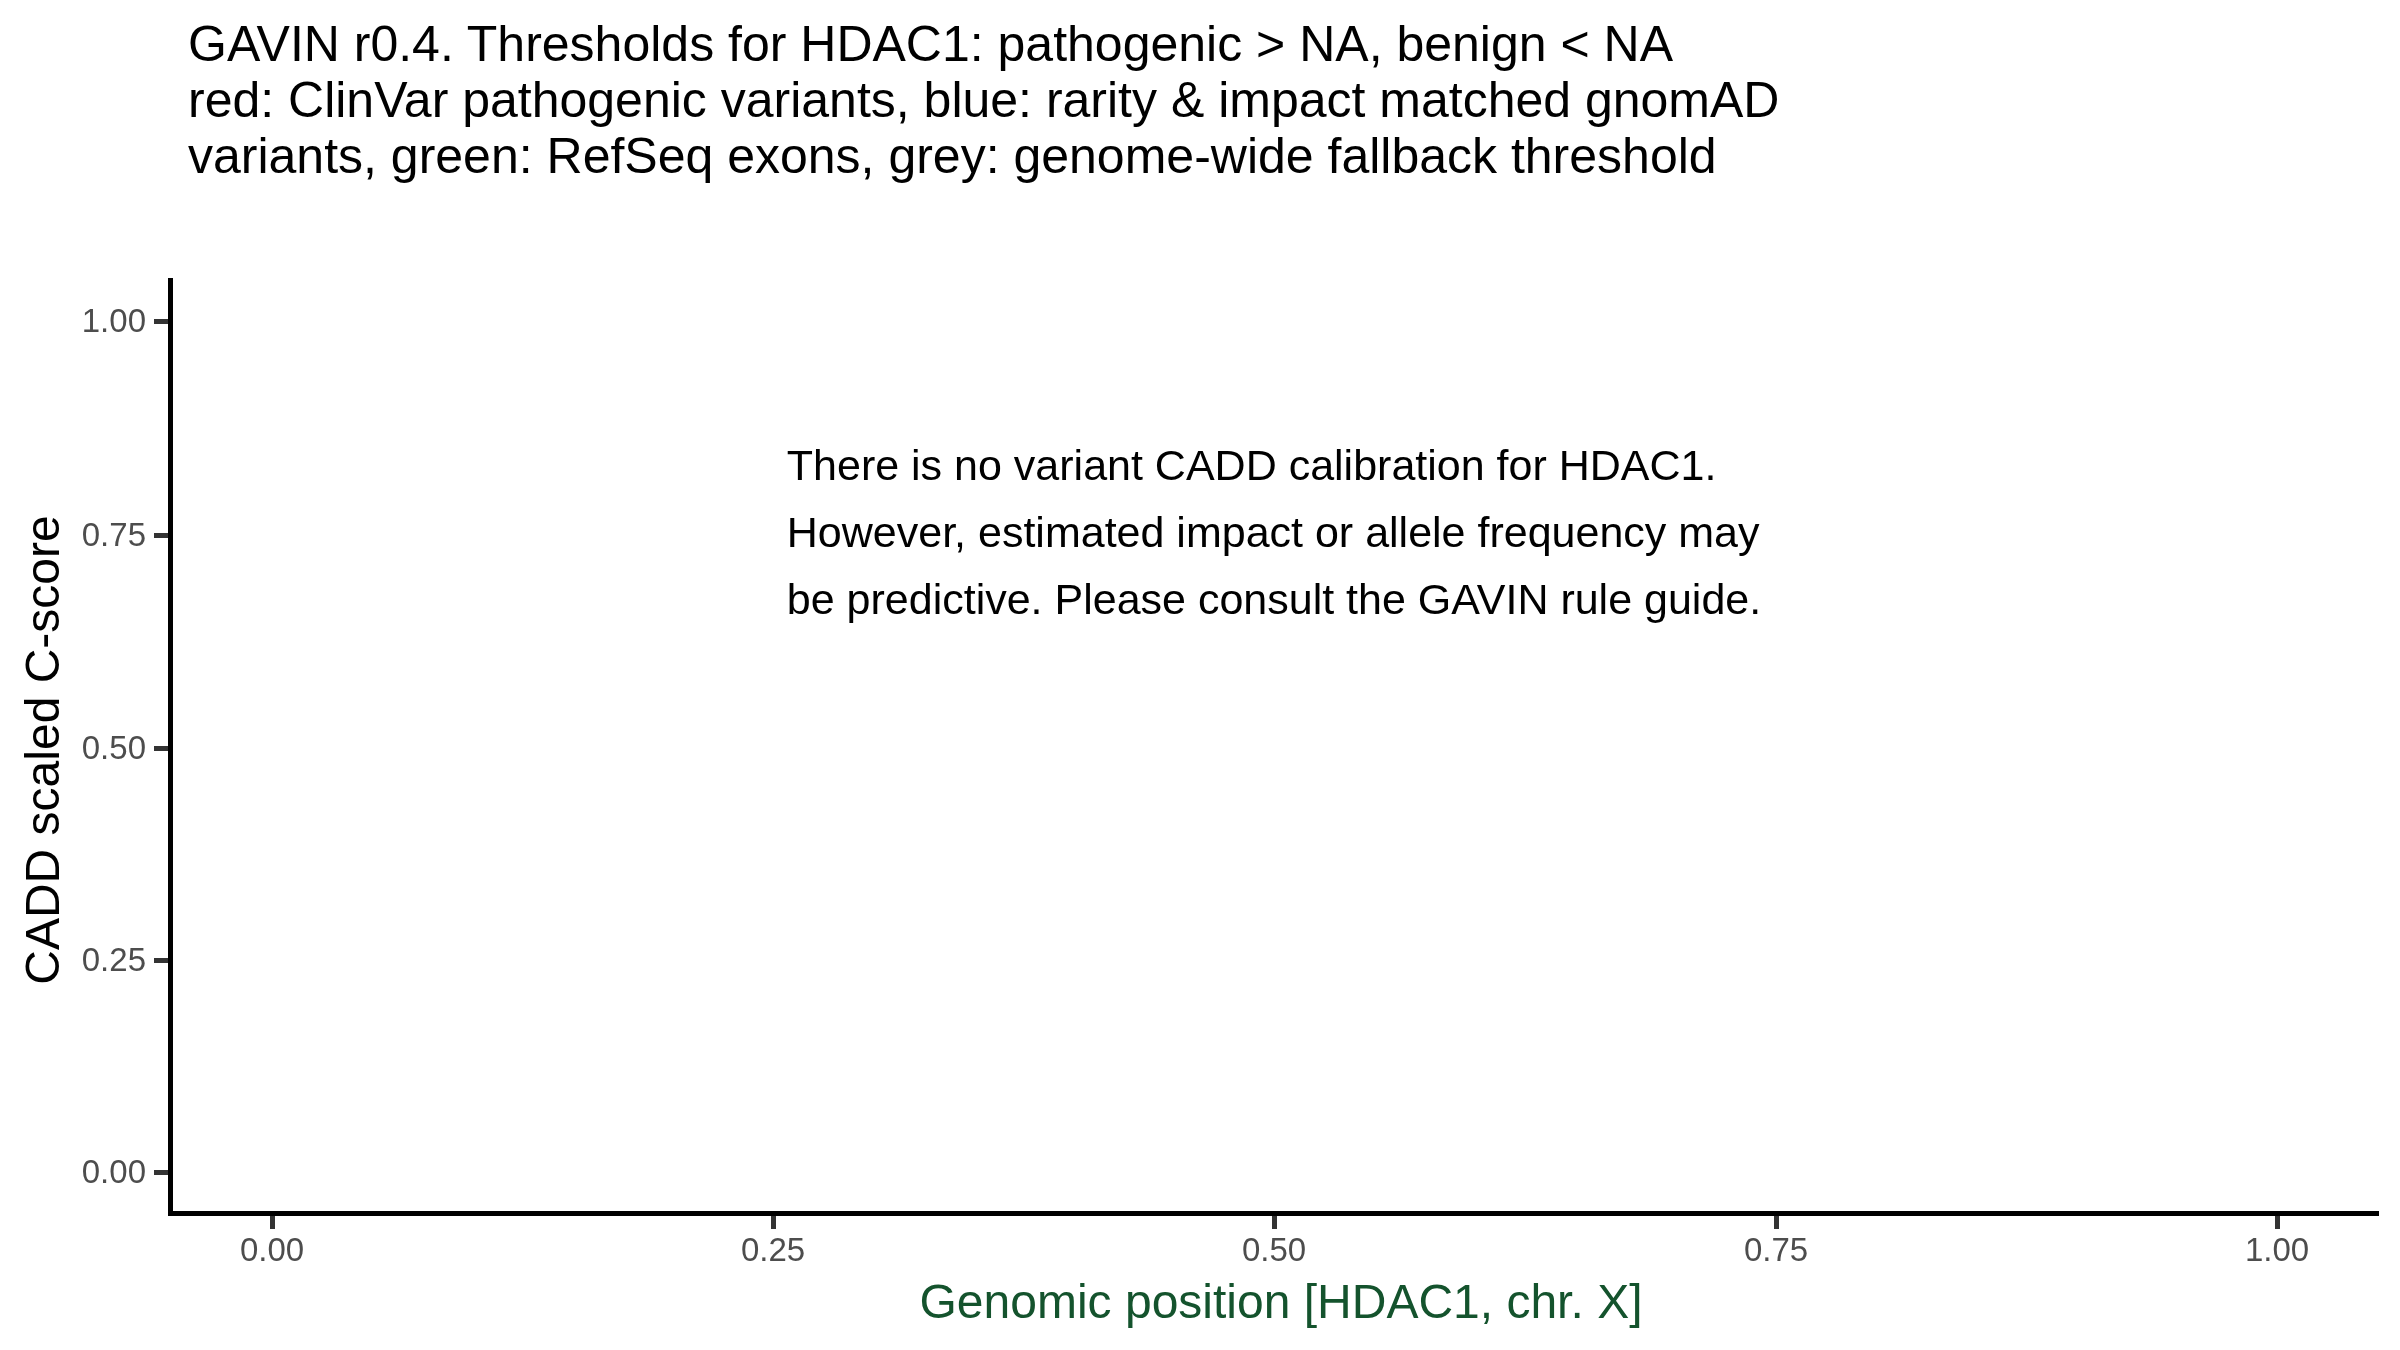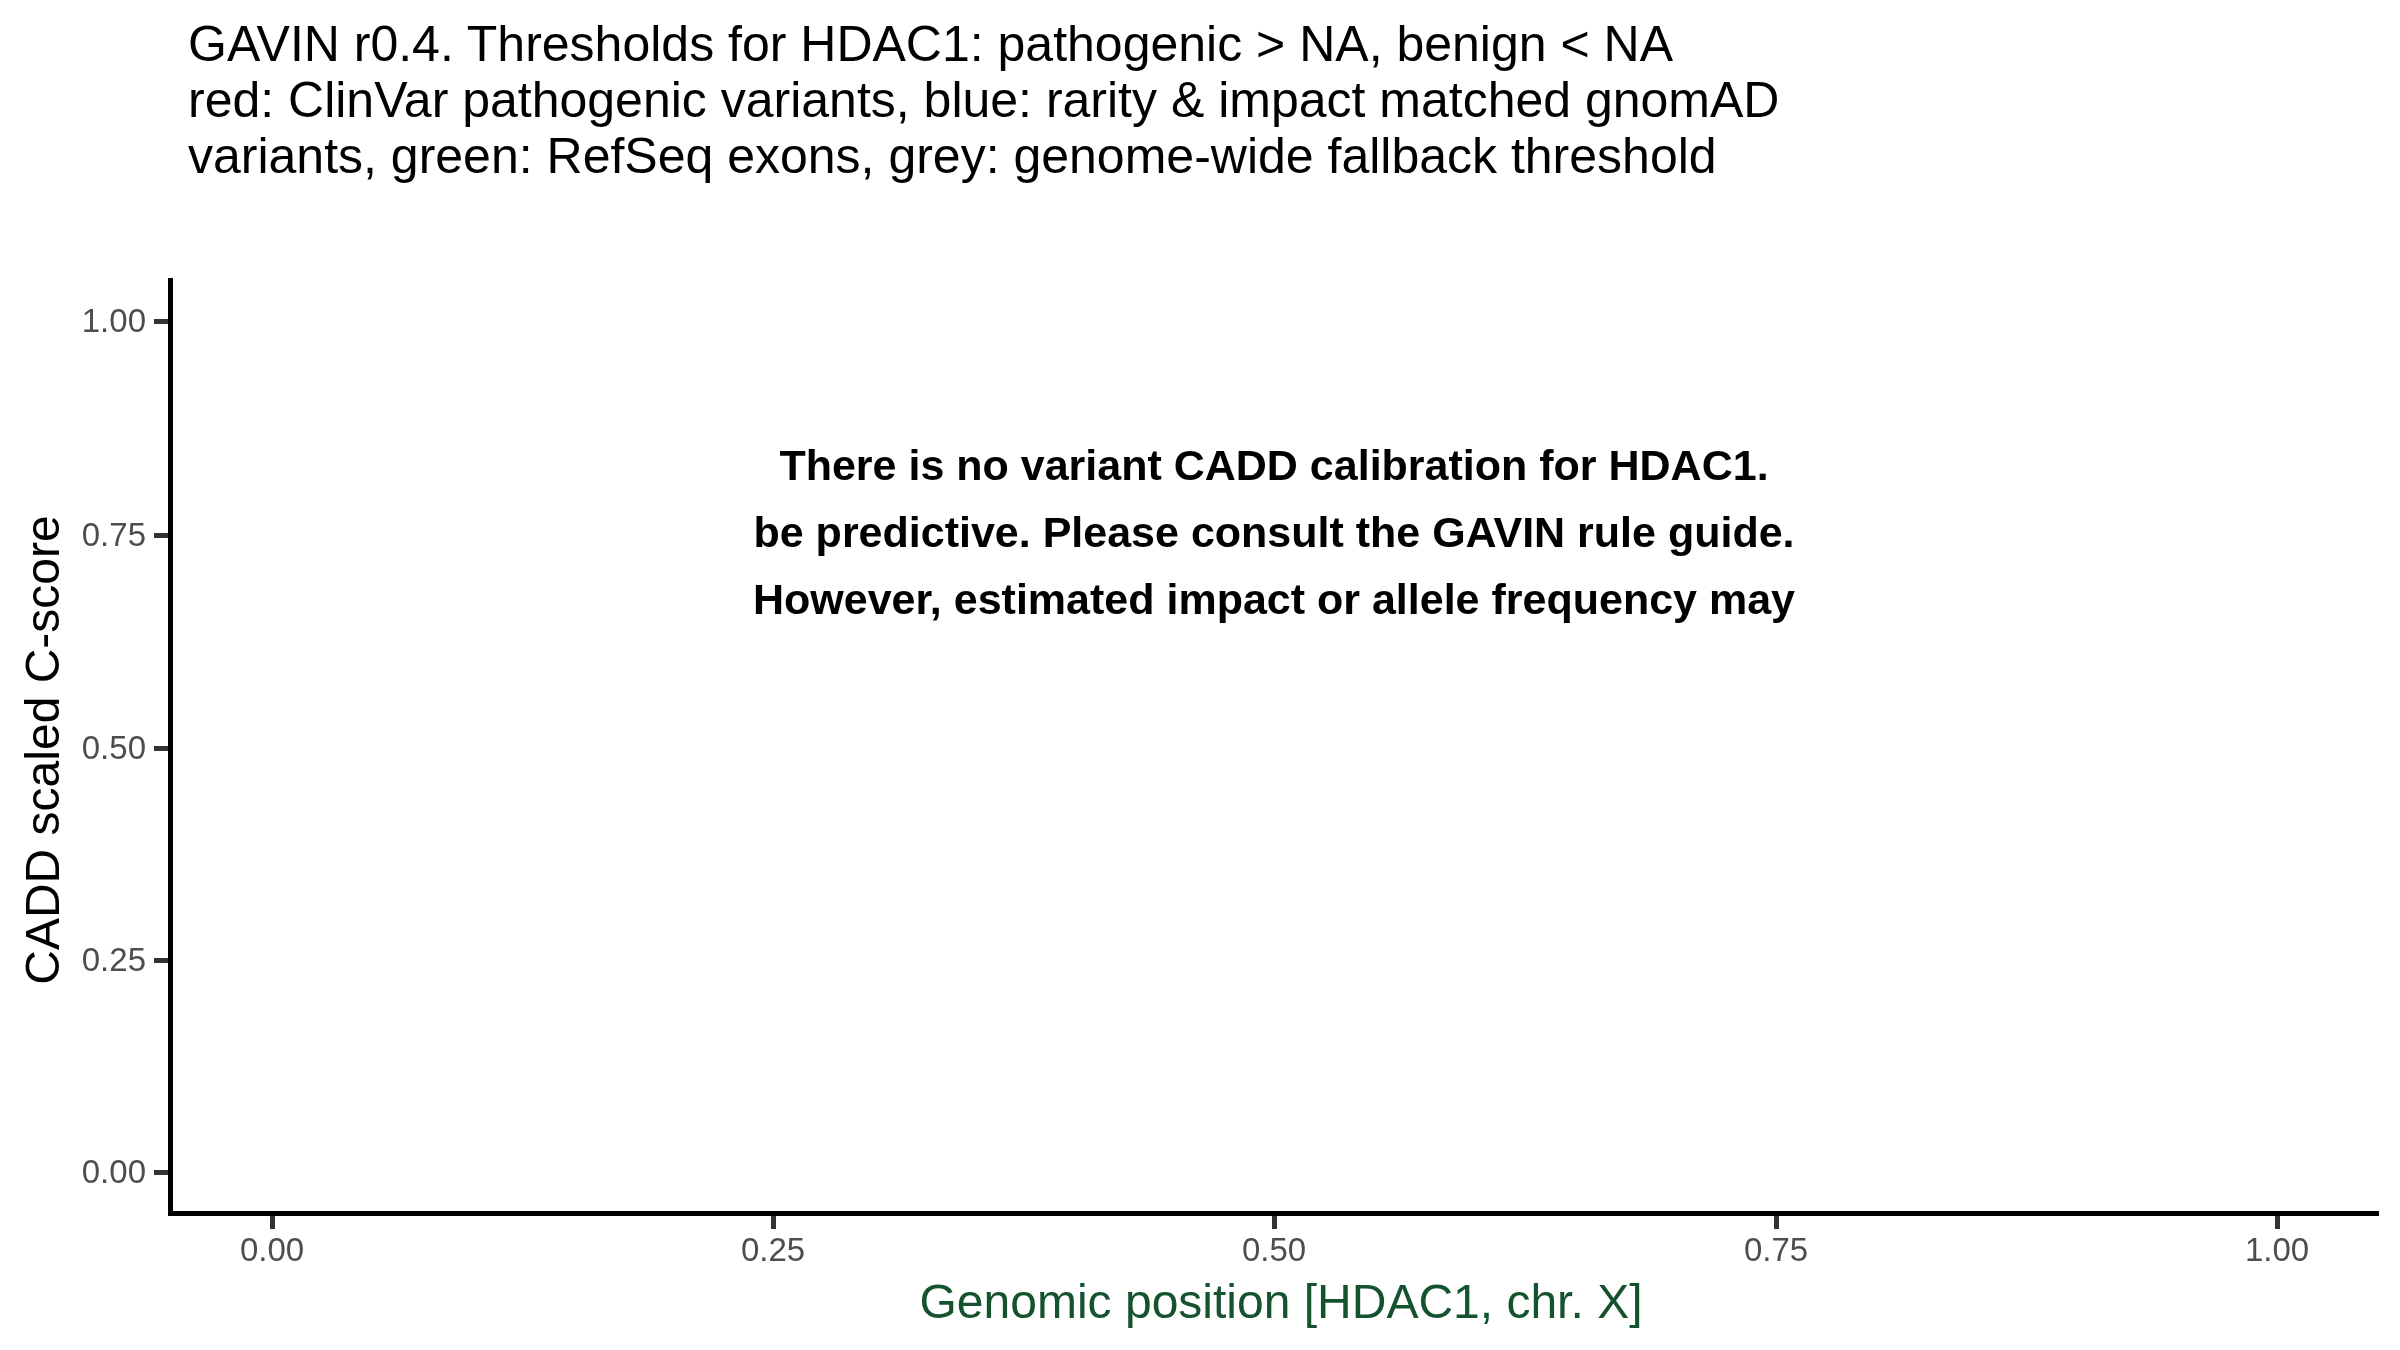--- a/index.html
+++ b/index.html
@@ -99,26 +99,24 @@
     font-size: 48px;
     color: #000000;
     white-space: nowrap;
   }
   
   .annotation {
     position: absolute;
     left: 1274px;
     top: 432px;
     transform: translateX(-50%);
-    text-align: center;
     font-size: 43px;
     line-height: 67px;
     color: #000000;
     white-space: nowrap;
-    font-weight: bold;
   }
 </style>
 </head>
 <body>
 
 <div id="figure">
 
   <div class="plot-title">
     <div>GAVIN r0.4. Thresholds for HDAC1: pathogenic &gt; NA, benign &lt; NA</div>
     <div>red: ClinVar pathogenic variants, blue: rarity &amp; impact matched gnomAD</div>
@@ -152,17 +150,17 @@
   <div class="xlab" style="left:1776px;">0.75</div>
   <div class="xlab" style="left:2277px;">1.00</div>
 
   <div class="x-axis-title">Genomic position [HDAC1, chr. X]</div>
   <div class="y-axis-title-anchor">
     <span>CADD scaled C-score</span>
   </div>
 
   <div class="annotation">
     <div>There is no variant CADD calibration for HDAC1.</div>
+    <div>However, estimated impact or allele frequency may</div>
     <div>be predictive. Please consult the GAVIN rule guide.</div>
-    <div>However, estimated impact or allele frequency may</div>
   </div>
 
 </div>
 
 </body></html>

